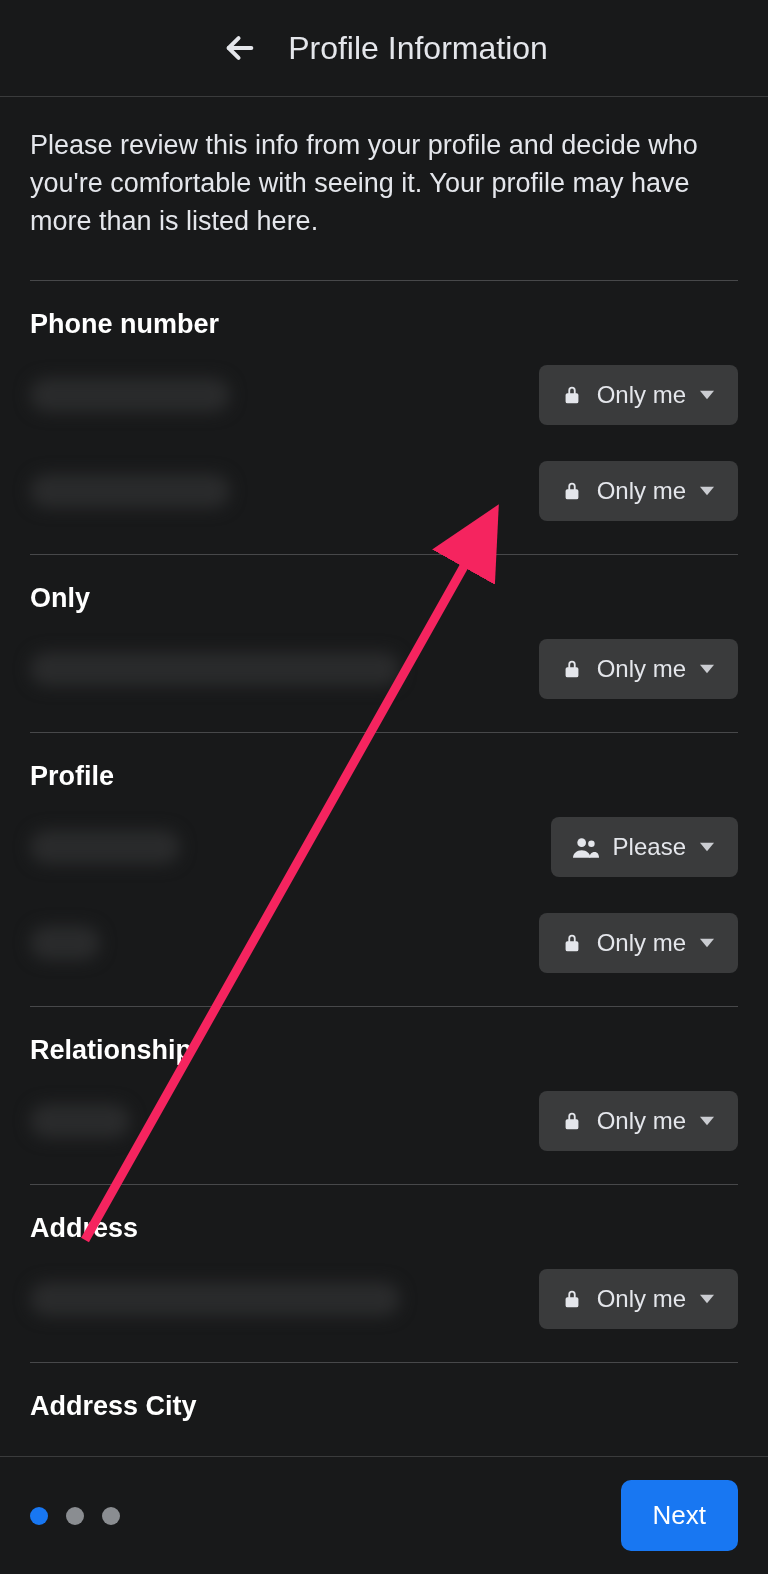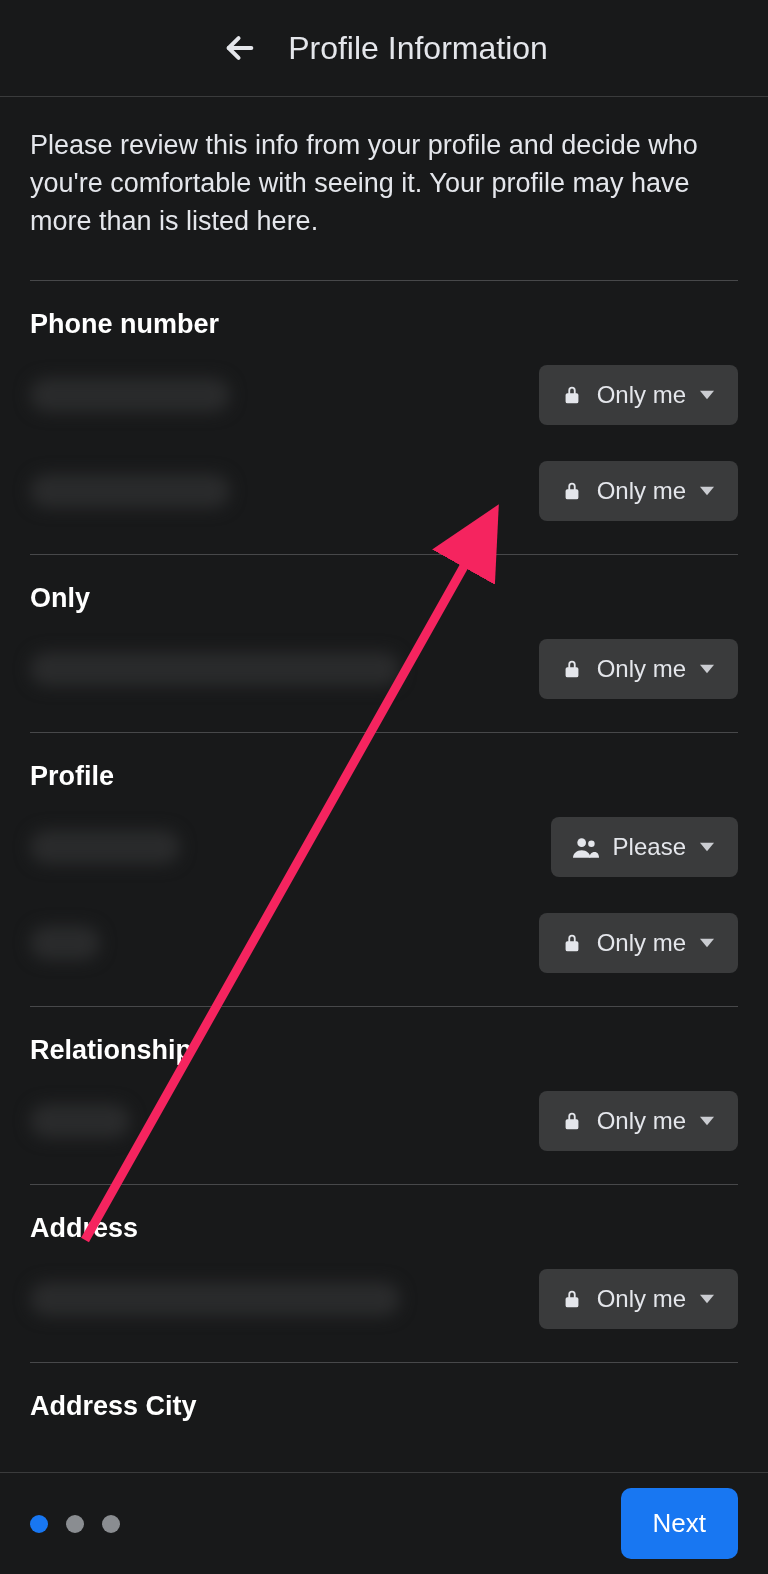--- a/index.html
+++ b/index.html
@@ -81,21 +81,21 @@
     cursor: pointer;
     flex-shrink: 0;
   }
   .privacy-btn .icon { display: flex; align-items: center; }
   .privacy-btn .caret { display: flex; align-items: center; opacity: .85; }
 
   
   .footer {
     position: absolute;
     left: 0; right: 0; bottom: 0;
-    height: 102px;
+    height: 118px;
     border-top: 1px solid #3a3b3c;
     display: flex;
     align-items: center;
     justify-content: space-between;
     padding: 0 30px;
     background: #18191a;
     gap: 24px;
   }
   .dots { display: flex; gap: 18px; }
   .dot {

